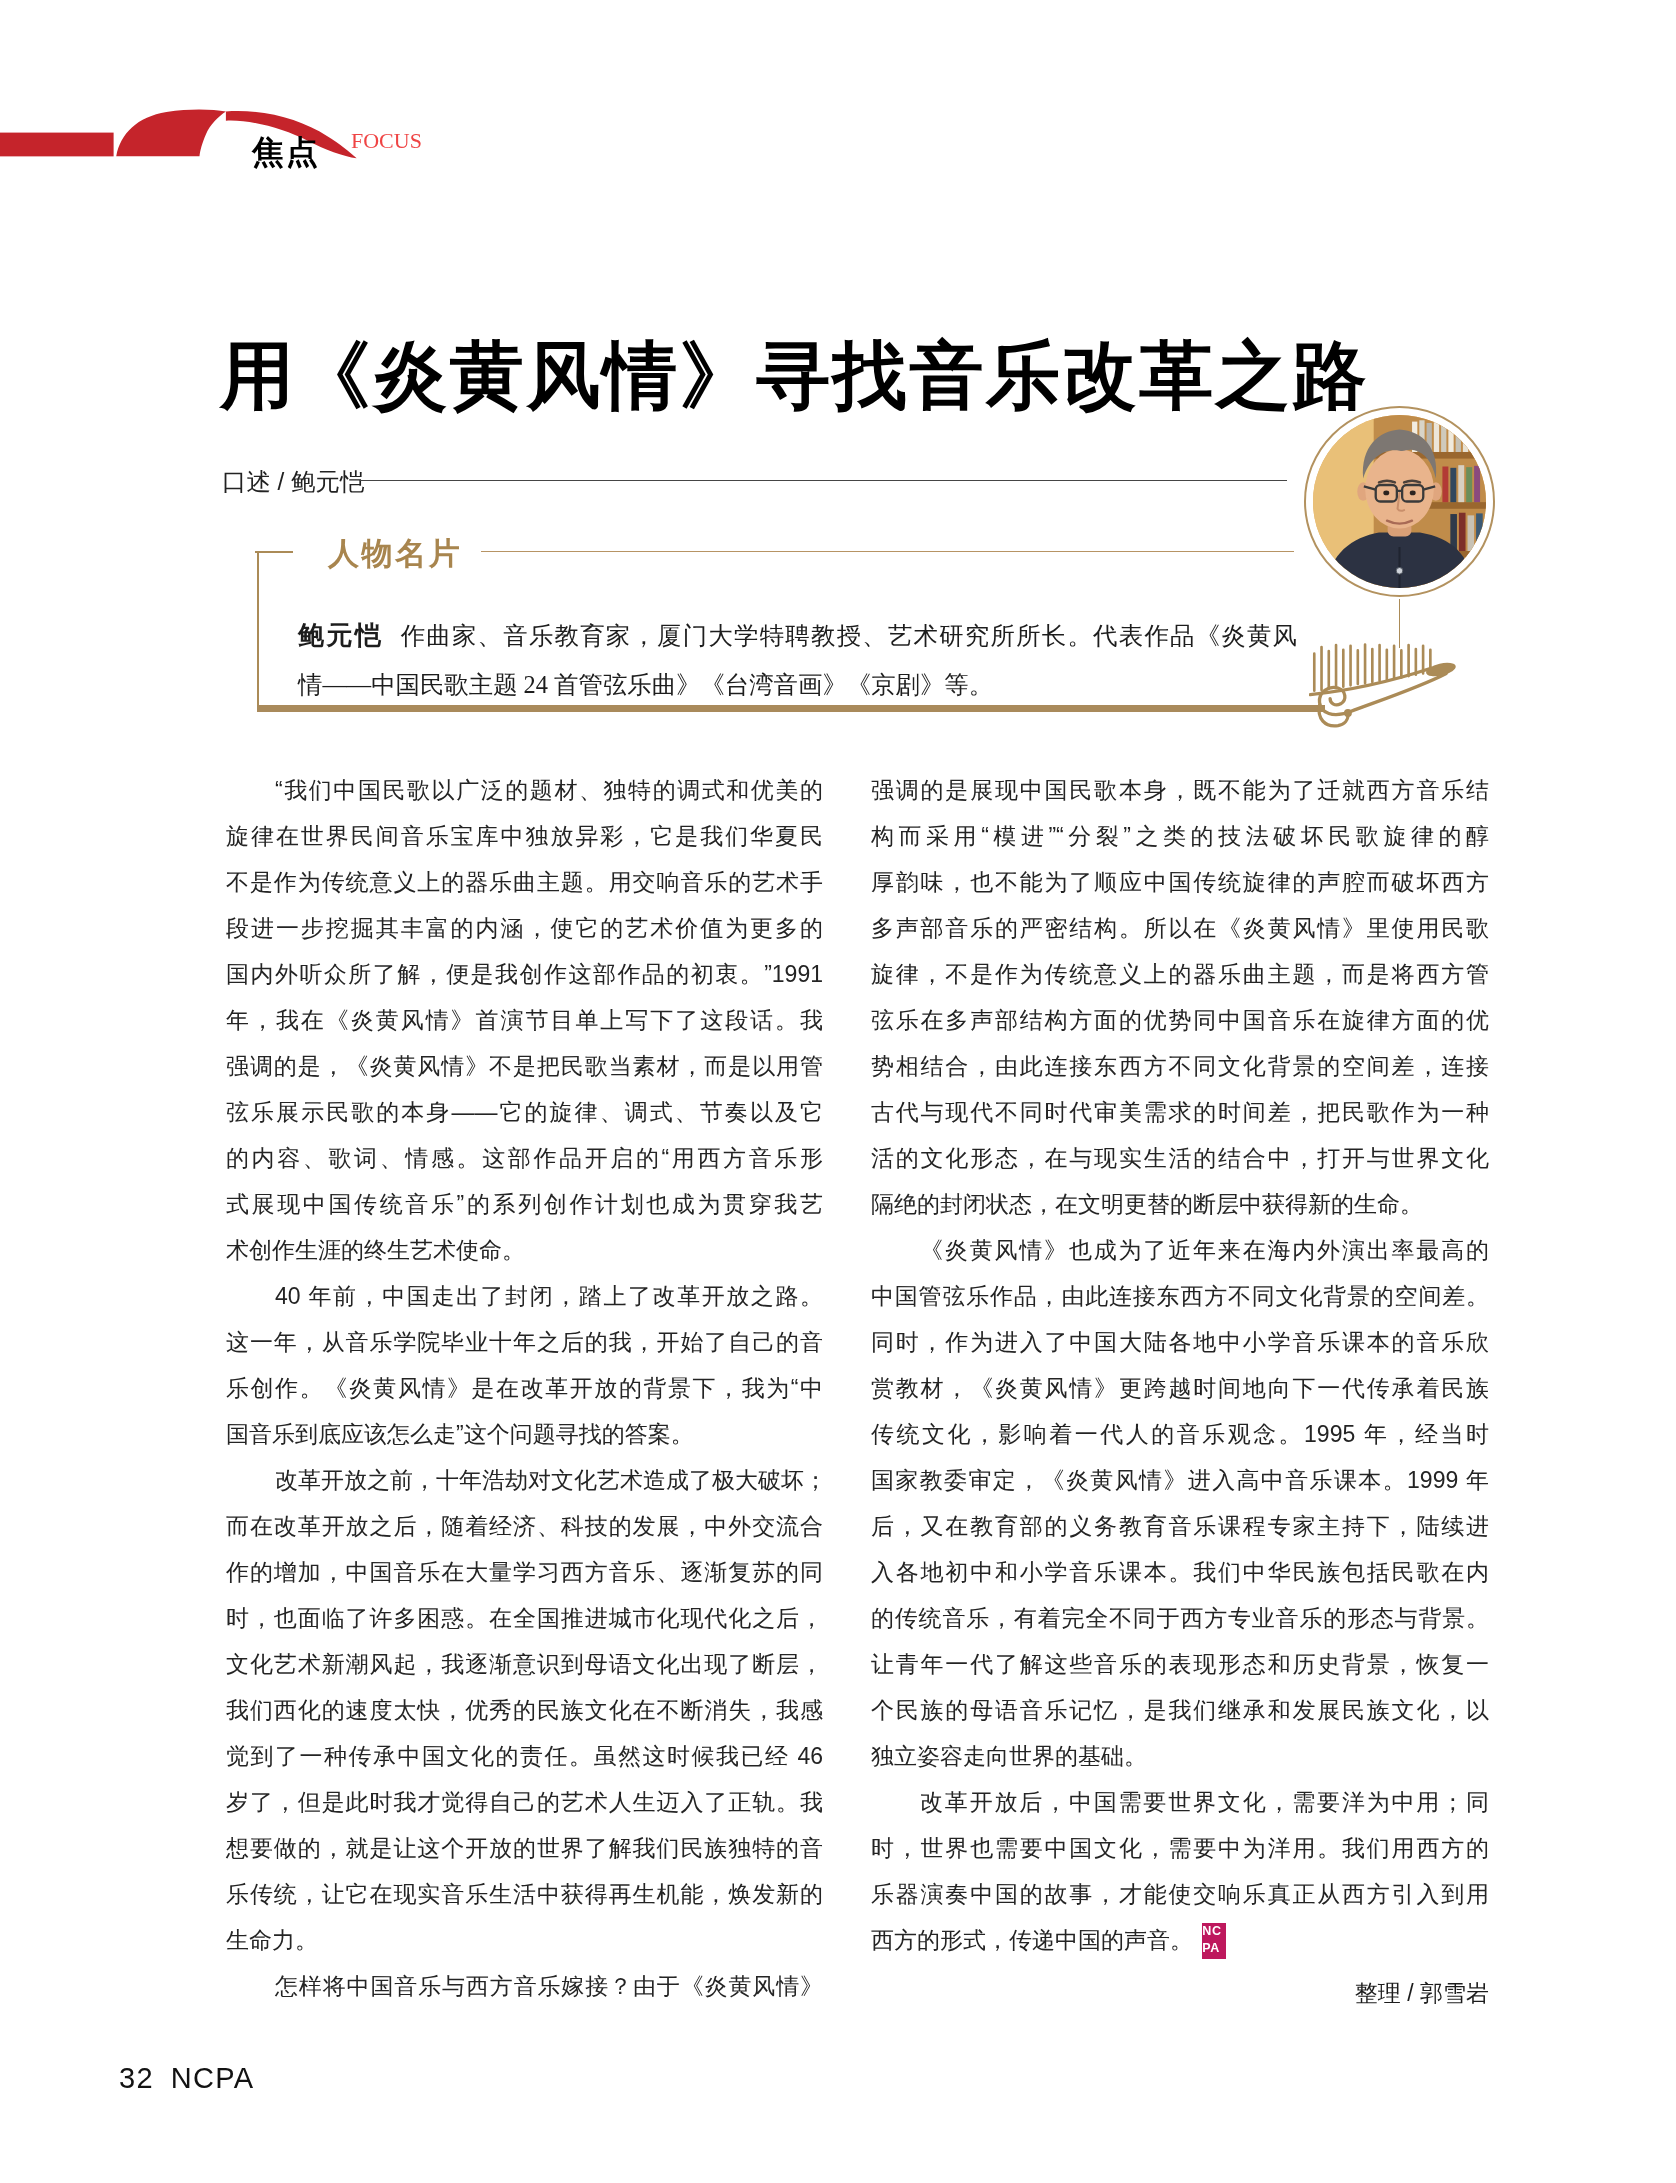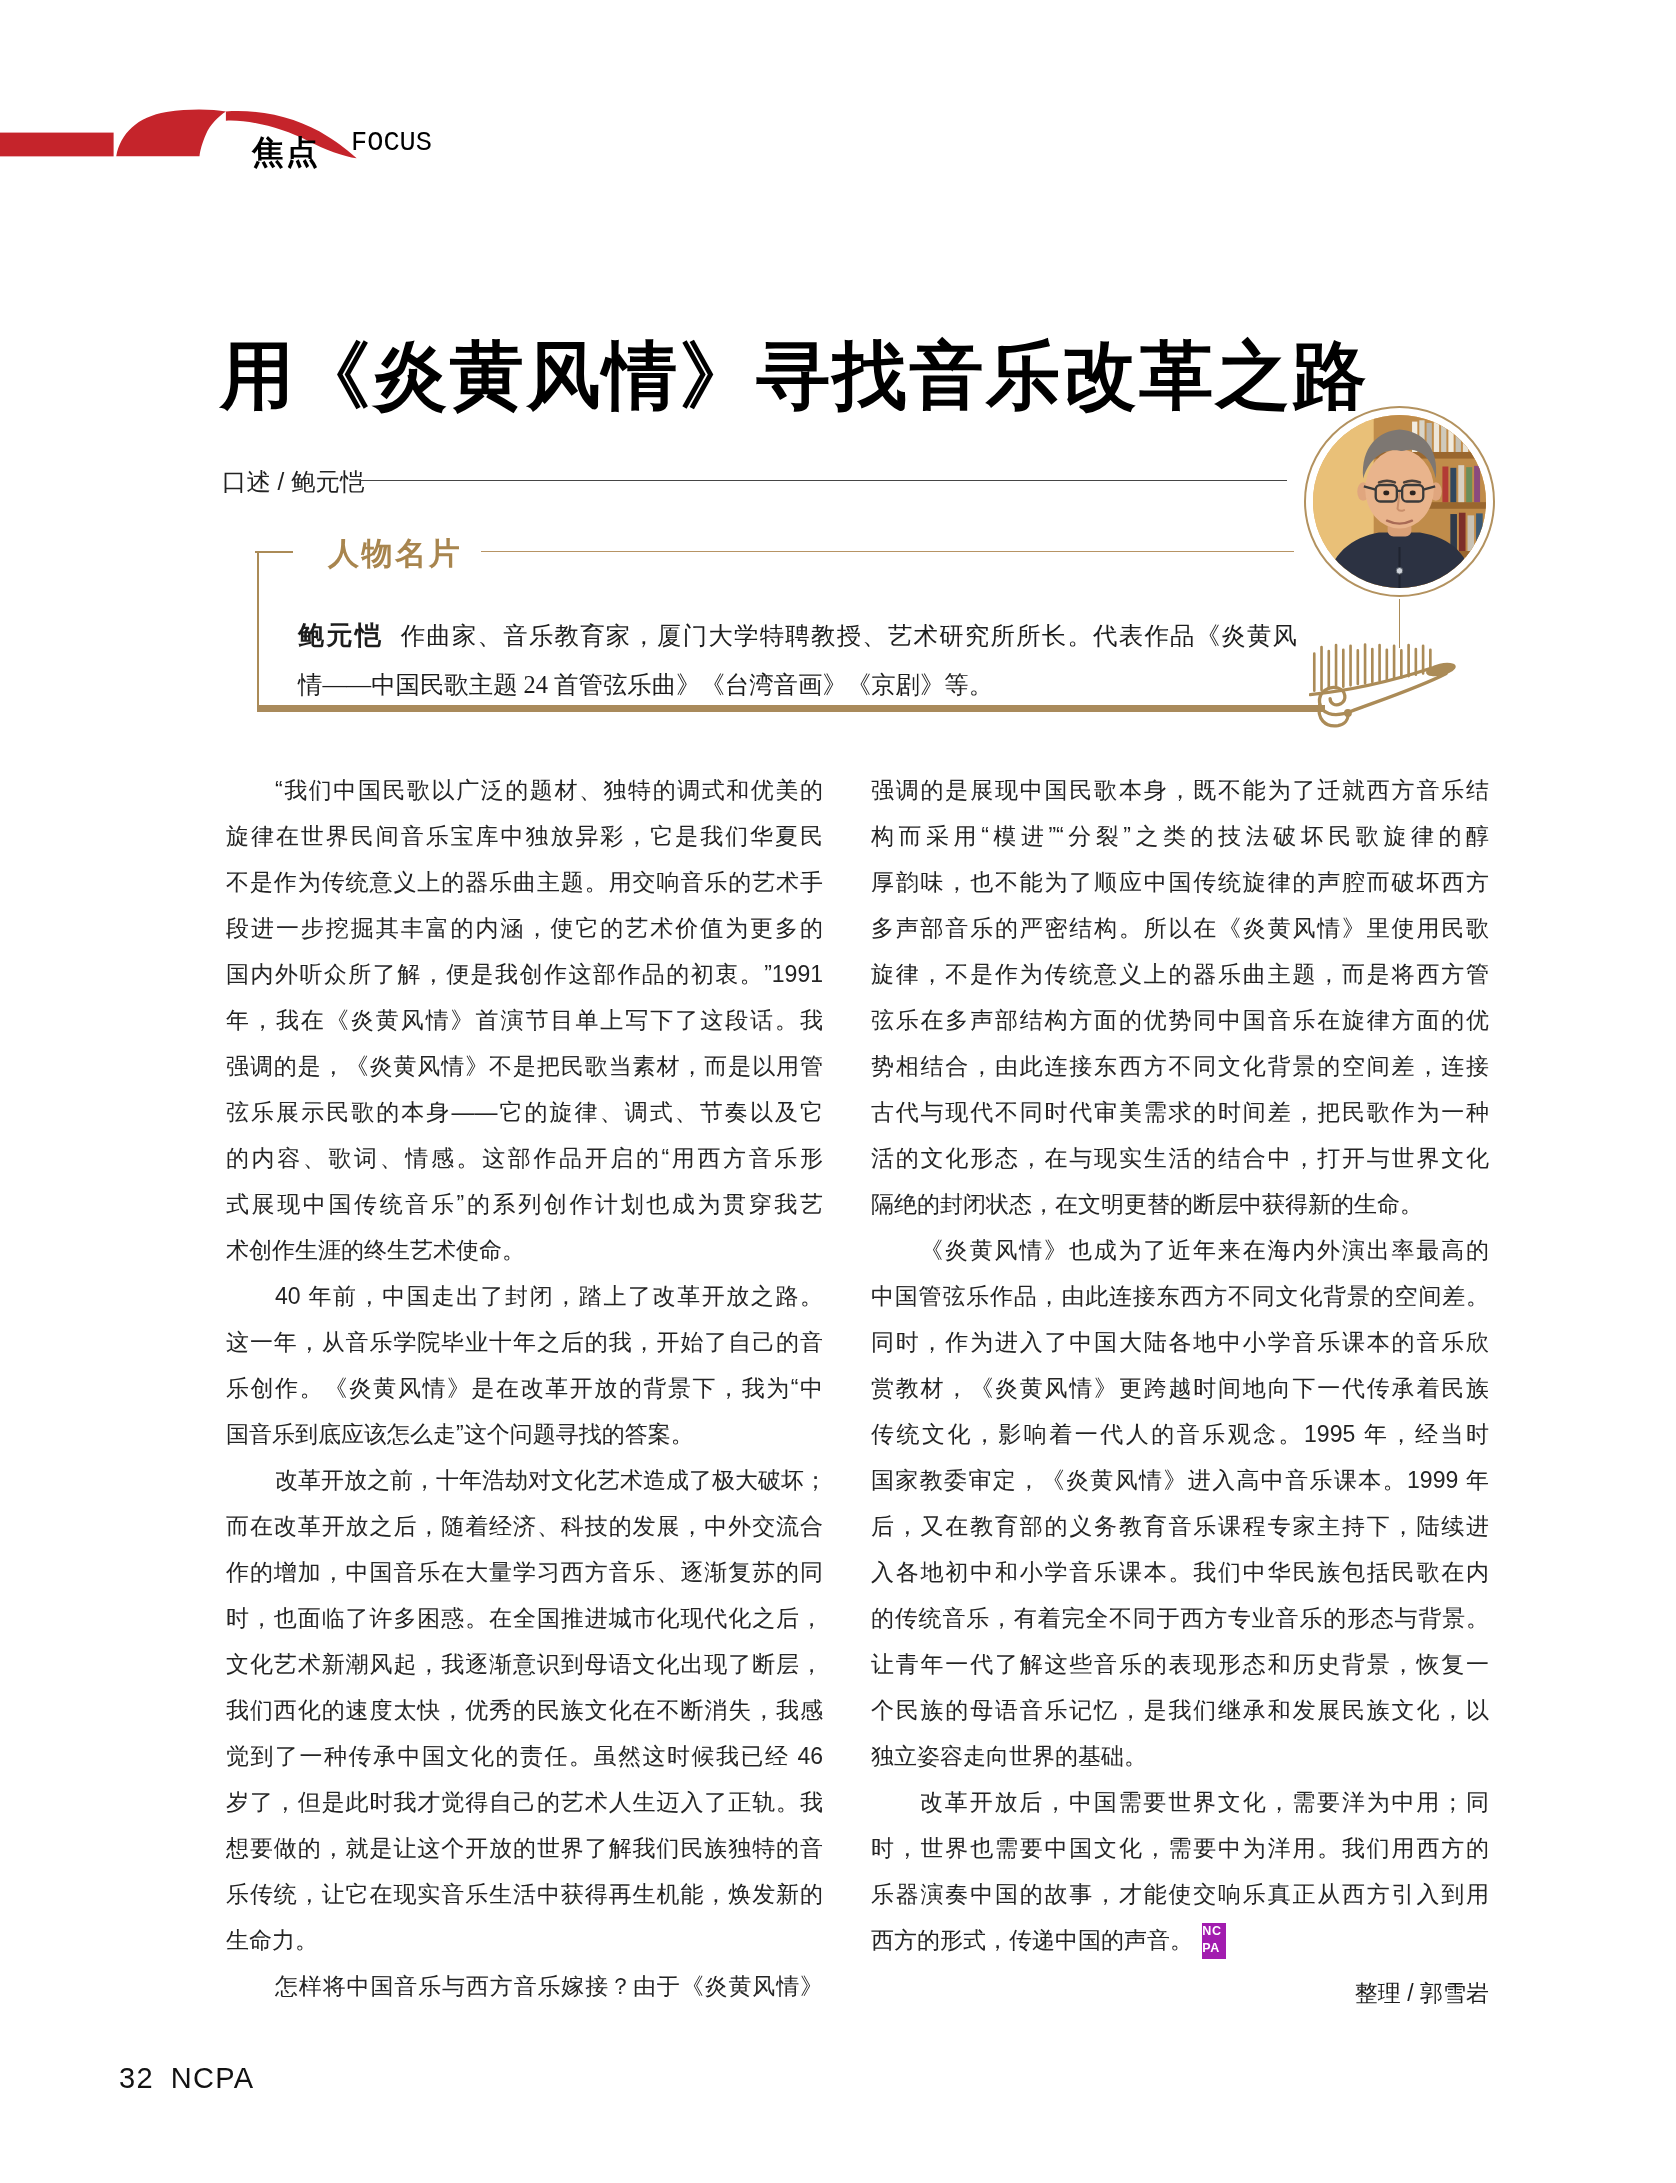--- a/index.html
+++ b/index.html
@@ -3,22 +3,22 @@
 <meta charset="utf-8">
 <style>
   html,body{margin:0;padding:0;background:#888;}
   .page{position:relative;width:1676px;height:2183px;background:#ffffff;overflow:hidden;
         font-family:"Liberation Sans","DejaVu Sans",sans-serif;color:#222;}
 
   
   .banner-svg{position:absolute;left:0;top:106px;width:502px;height:73px;}
   .banner-cn{position:absolute;left:252px;top:131px;font-size:32px;font-weight:900;
              letter-spacing:2px;color:#000;font-family:"Liberation Sans",sans-serif;}
-  .banner-en{position:absolute;left:351px;top:128px;font-size:27px;font-weight:400;
-             color:#000000;font-family:Liberation Mono, monospace;}
+  .banner-en{position:absolute;left:351px;top:128px;font-size:22px;font-weight:400;
+             color:#ef4444;font-family:Liberation Serif, serif;}
 
   
   .article-title{position:absolute;left:220px;top:277px;width:1254px;font-size:74px;
                  font-weight:700;letter-spacing:2.6px;color:#000;white-space:nowrap;
                  font-family:"Liberation Serif","DejaVu Serif",serif;}
   .byline{position:absolute;left:222px;top:467px;font-size:24.4px;color:#222;height:29px;line-height:29px;}
   .byline-rule{position:absolute;left:360px;top:480px;width:927px;height:1.3px;background:#454545;}
 
   
   .card-vline{position:absolute;left:257px;top:551px;width:2px;height:156px;background:#ab8b57;}
@@ -43,21 +43,21 @@
 
   
   .col{position:absolute;top:767px;font-size:23px;color:#242424;}
   .col-left{left:226px;width:597px;}
   .col-right{left:871px;width:618px;}
   .body-line{height:46px;line-height:46px;text-align:justify;text-align-last:justify;
              box-sizing:border-box;white-space:nowrap;}
   .body-line.flush{text-align-last:left;white-space:normal;}
   .body-line.indent{padding-left:49px;}
   .end-mark{display:inline-block;vertical-align:-4px;margin-left:9.2px;width:24px;height:36px;
-            background:#a21caf;color:#fff;font-size:12.5px;line-height:17px;font-weight:700;
+            background:#be185d;color:#fff;font-size:12.5px;line-height:17px;font-weight:700;
             text-align:center;letter-spacing:0.7px;font-family:"Liberation Sans",sans-serif;}
   .end-mark span{display:block;}
 
   
   .credit{position:absolute;left:829px;top:1975px;width:660px;text-align:right;
           font-size:23px;font-weight:400;color:#1c1c1c;height:37px;line-height:37px;}
   .page-footer{position:absolute;left:119px;top:2061px;font-size:29px;color:#121212;
                letter-spacing:1.3px;height:34px;line-height:34px;}
   .page-footer .brand{margin-left:17px;}
 </style>

